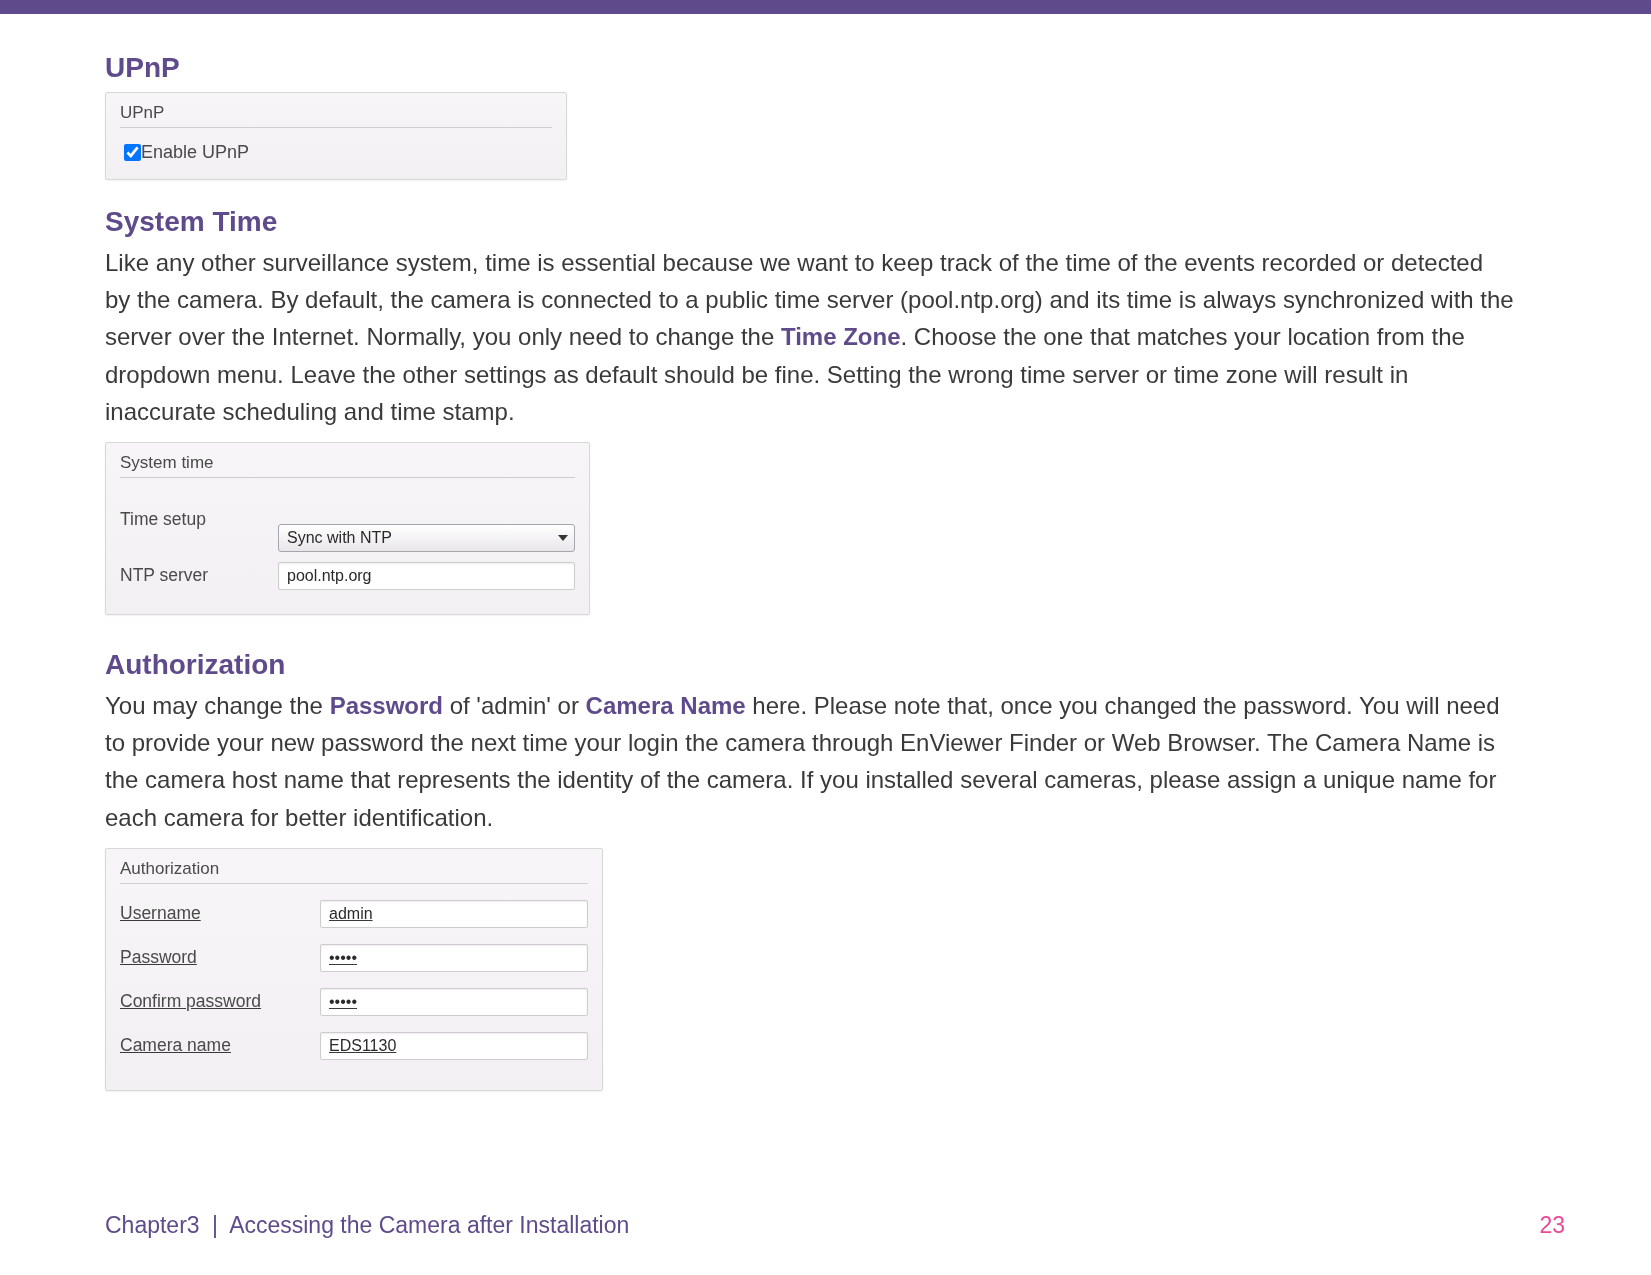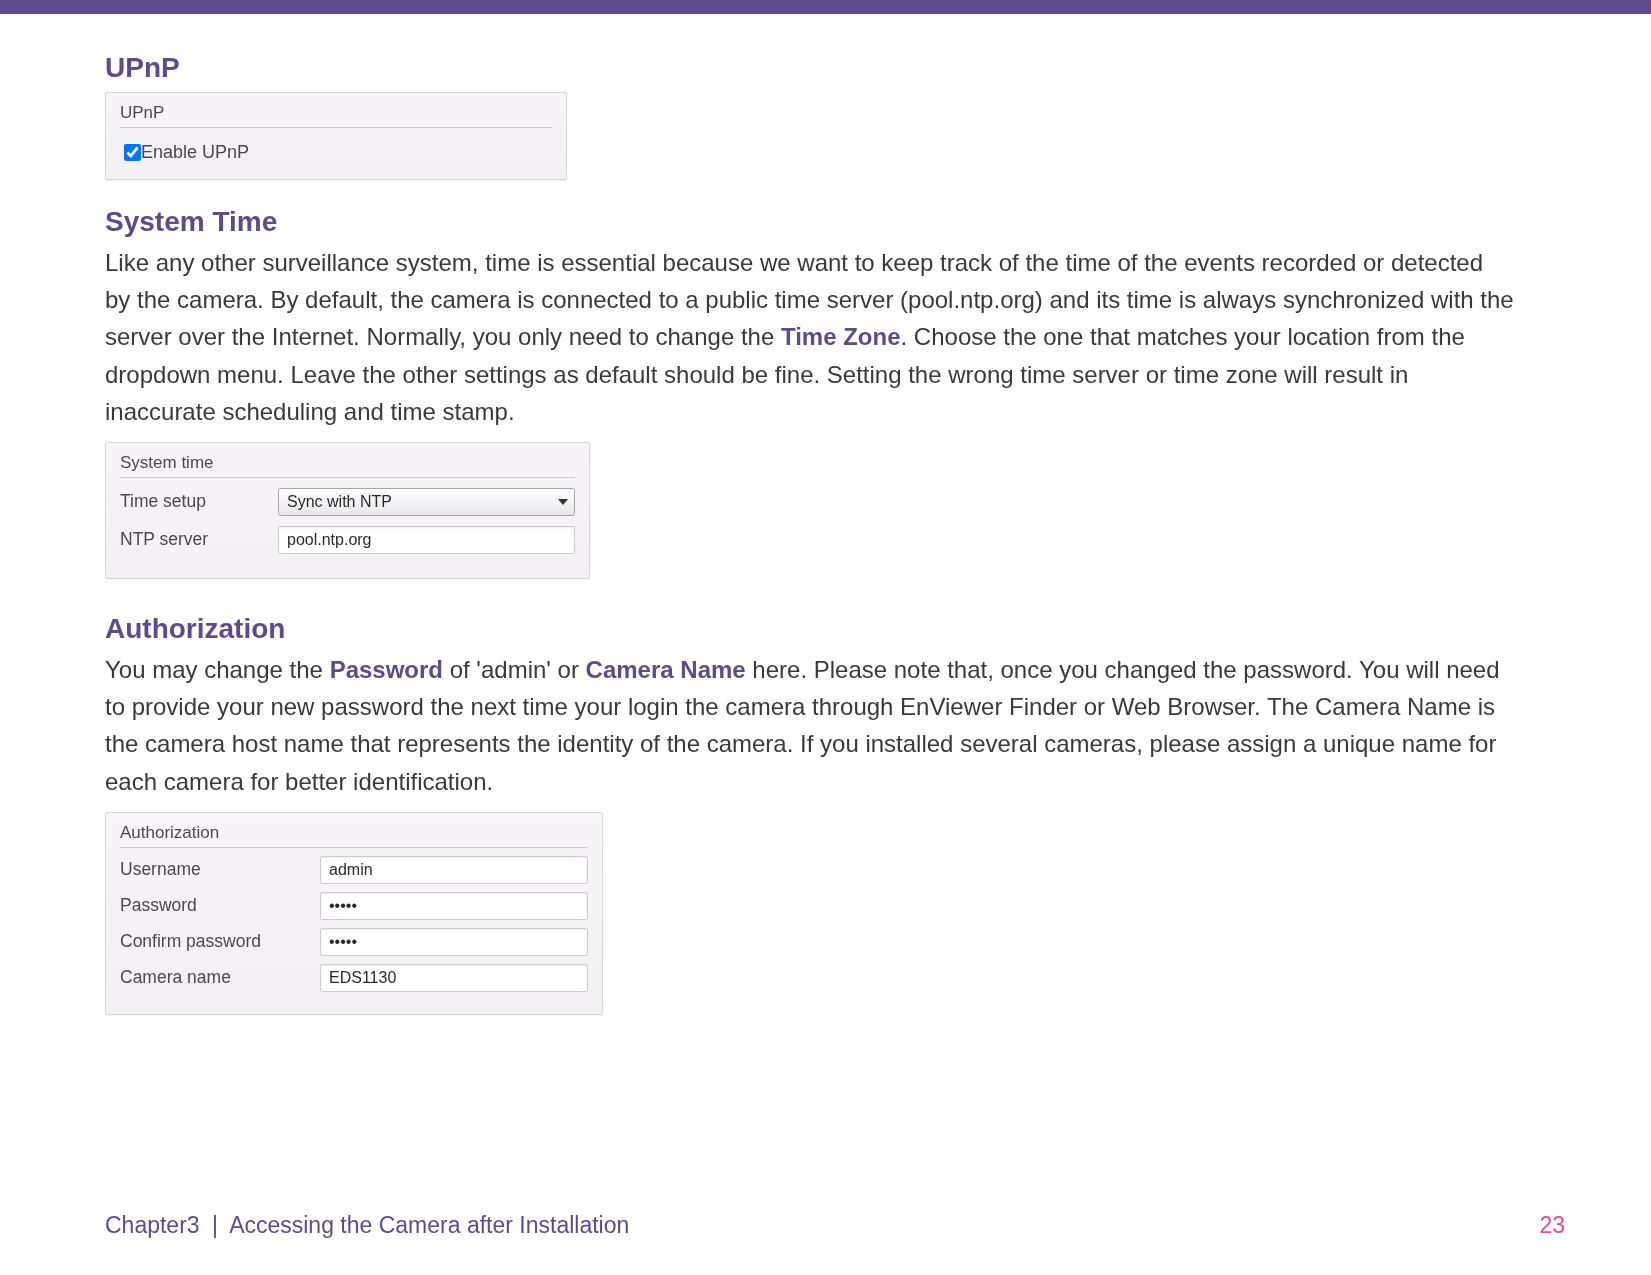--- a/index.html
+++ b/index.html
@@ -83,40 +83,41 @@
     position: relative;
     height: 28px;
     background: linear-gradient(#ffffff,#e9e6ea);
     border: 1px solid #a8a4ab;
     border-radius: 3px;
     display: flex;
     align-items: center;
     padding: 0 26px 0 8px;
     font-size: 16px;
     color: #2a2a2a;
+    margin-top: 36px;
   }
   .dropdown .caret {
     position: absolute; right: 6px; top: 50%; transform: translateY(-50%);
     width: 0; height: 0; border-left: 5px solid transparent; border-right: 5px solid transparent; border-top: 6px solid #333;
   }
   .text-input {
     flex: 1 1 auto;
     height: 28px;
     background: #fff;
     border: 1px solid #cfcbd1;
     border-radius: 2px;
     padding: 0 8px;
     font-size: 16px;
     color: #2a2a2a;
     box-shadow: inset 0 1px 2px rgba(0,0,0,0.08);
   }
 
   
   .auth-panel { width: 498px; margin-top: 12px; }
-  .auth-panel .form-row { margin: 8px 0; }
+  .auth-panel .form-row { margin: 16px 0; text-decoration: underline; }
   .auth-panel .form-label { width: 200px; }
 
   
   .footer {
     position: absolute;
     left: 105px;
     right: 86px;
     bottom: 36px;
     display: flex;
     justify-content: space-between;

